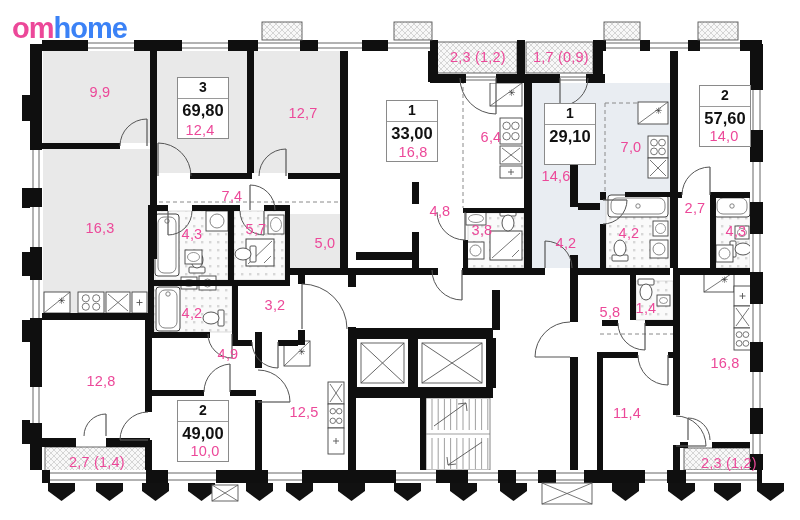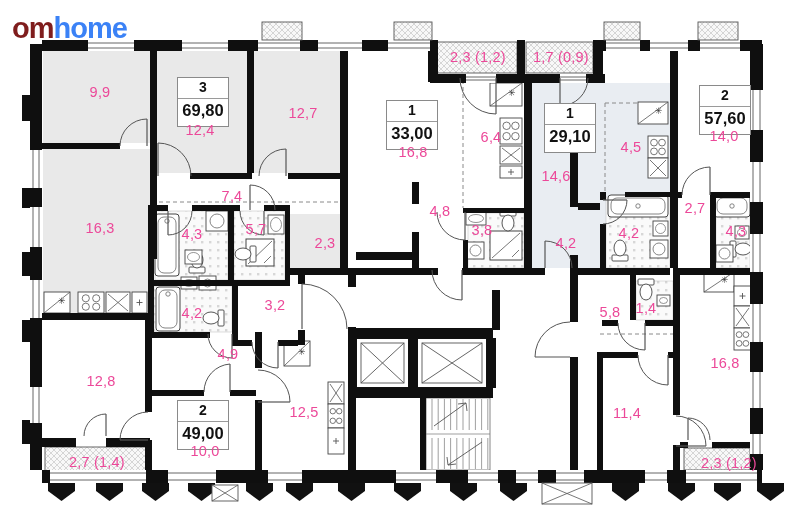--- a/index.html
+++ b/index.html
@@ -7,27 +7,27 @@
           font-family:"Liberation Sans",sans-serif;}
   #plan-svg{position:absolute;left:0;top:0;}
   #logo{position:absolute;left:12px;top:14px;font-size:29px;font-weight:800;
         letter-spacing:-1px;line-height:1;z-index:5;}
   .rl{position:absolute;transform:translate(-50%,-50%);font-size:14.5px;color:#ec4899;
       white-space:nowrap;z-index:4;letter-spacing:.2px;}
   .infobox{position:absolute;width:52px;background:#fff;border:1px solid #8a8a8a;
            text-align:center;z-index:4;box-sizing:border-box;}
   .infobox .cnt{font-weight:bold;font-size:14px;color:#111;padding:1px 0 2px;
                 border-bottom:1px solid #9a9a9a;line-height:1.2;}
-  .infobox .area{font-weight:bold;font-size:16.5px;color:#111;padding:2px 0 5px;line-height:1.2;}
+  .infobox .area{font-weight:bold;font-size:16.5px;color:#111;padding:2px 0 17px;line-height:1.2;}
 </style>
 </head>
 <body>
 
 <div id="canvas">
-  <div id="logo"><span id="logo1" style="color: #7f1d1d;">om</span><span id="logo2" style="color: #3b82f6;">home</span></div>
+  <div id="logo"><span id="logo1" style="color: #ec4899;">om</span><span id="logo2" style="color: #3b82f6;">home</span></div>
 
   <svg id="plan-svg" width="800" height="520" viewBox="0 0 800 520">
       <defs>
         <pattern id="tilepat" width="8" height="8" patternUnits="userSpaceOnUse">
           <rect x="0" y="0" width="8" height="8" fill="#fafafa"></rect>
           <rect x="1" y="1" width="2.4" height="2.4" fill="#d7d7d7"></rect>
         </pattern>
         <pattern id="hatchpat" width="6" height="6" patternUnits="userSpaceOnUse">
           <rect x="0" y="0" width="6" height="6" fill="#f8f8f8"></rect>
           <path d="M0 6 L6 0 M0 0 L6 6" stroke="#c6c6c6" stroke-width="0.7"></path>
@@ -698,36 +698,36 @@
     <div class="cnt">2</div>
     <div class="area">49,00</div>
   </div>
 <div class="rl" style="left: 100px; top: 92px;">9,9</div>
     <div class="rl" style="left: 200px; top: 130px;">12,4</div>
     <div class="rl" style="left: 303px; top: 113px;">12,7</div>
     <div class="rl" style="left: 100px; top: 228px;">16,3</div>
     <div class="rl" style="left: 232px; top: 196px;">7,4</div>
     <div class="rl" style="left: 192px; top: 234px;">4,3</div>
     <div class="rl" style="left: 256px; top: 229px;">5,7</div>
-    <div class="rl" style="left: 325px; top: 243px;">2,3</div>
+    <div class="rl" style="left: 325px; top: 243px;">5,0</div>
     <div class="rl" style="left: 192px; top: 313px;">4,2</div>
     <div class="rl" style="left: 263px; top: 305px; margin-left: 12px;">3,2</div>
     <div class="rl" style="left: 228px; top: 354px;">4,9</div>
     <div class="rl" style="left: 101px; top: 381px;">12,8</div>
     <div class="rl" style="left: 205px; top: 451px;">10,0</div>
     <div class="rl" style="left: 304px; top: 412px;">12,5</div>
     <div class="rl" style="left: 97px; top: 462px;">2,7 (1,4)</div>
     <div class="rl" style="left: 413px; top: 152px;">16,8</div>
     <div class="rl" style="left: 491px; top: 137px;">6,4</div>
     <div class="rl" style="left: 440px; top: 211px;">4,8</div>
     <div class="rl" style="left: 482px; top: 230px;">3,8</div>
     <div class="rl" style="left: 478px; top: 57px;">2,3 (1,2)</div>
     <div class="rl" style="left: 561px; top: 57px;">1,7 (0,9)</div>
     <div class="rl" style="left: 556px; top: 176px; text-align: right;">14,6</div>
-    <div class="rl" style="left: 631px; top: 147px;">4,5</div>
+    <div class="rl" style="left: 631px; top: 147px;">7,0</div>
     <div class="rl" style="left: 566px; top: 243px;">4,2</div>
     <div class="rl" style="left: 629px; top: 233px;">4,2</div>
     <div class="rl" style="left: 724px; top: 136px;">14,0</div>
     <div class="rl" style="left: 695px; top: 208px;">2,7</div>
     <div class="rl" style="left: 736px; top: 231px;">4,3</div>
     <div class="rl" style="left: 610px; top: 312px;">5,8</div>
     <div class="rl" style="left: 646px; top: 308px;">1,4</div>
     <div class="rl" style="left: 627px; top: 413px;">11,4</div>
     <div class="rl" style="left: 725px; top: 363px;">16,8</div>
     <div class="rl" style="left: 729px; top: 463px;">2,3 (1,2)</div>

